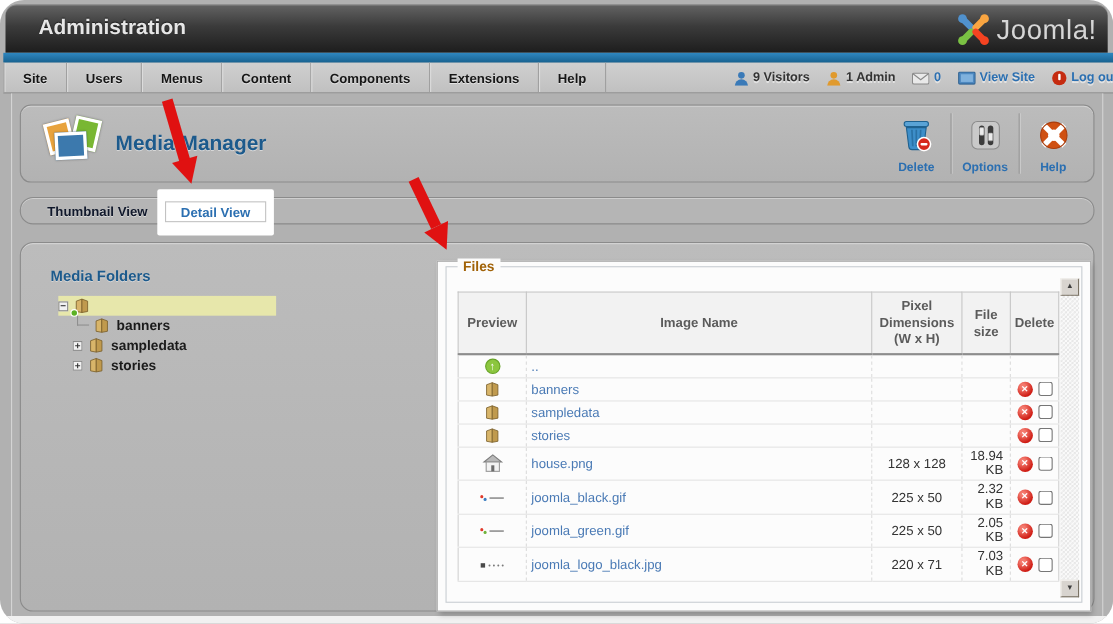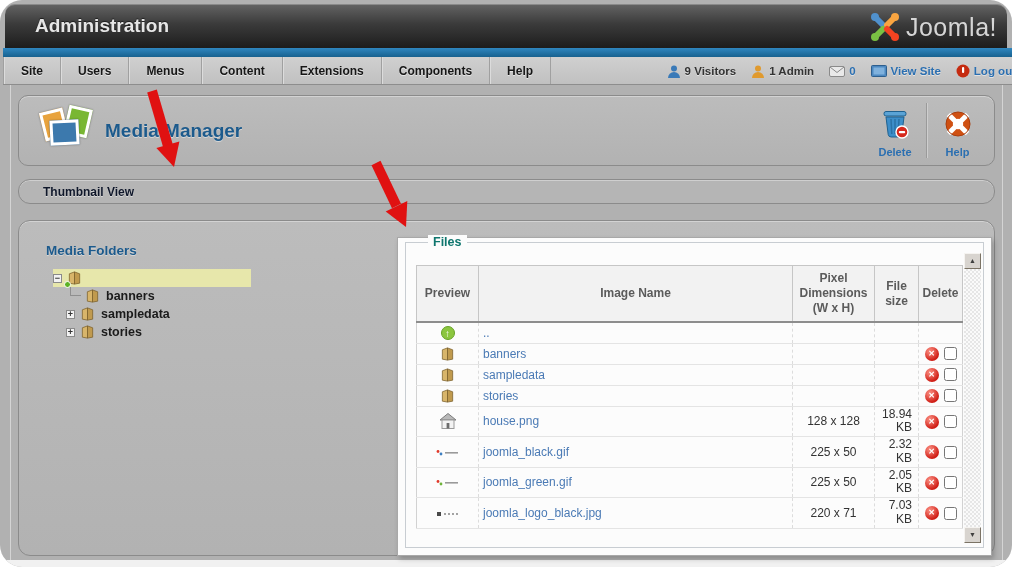--- a/index.html
+++ b/index.html
@@ -81,22 +81,22 @@
   .t-ico { position:relative; margin-right:6px; line-height:0; flex:none; }
   .t-badge { position:absolute; left:-3px; bottom:-2px; width:7px; height:7px; border-radius:50%;
     background:#5cb224; border:1px solid #fff; }
   .indent1 { margin-left:13px; }
 
   
   .files-panel { position:absolute; left:397px; top:237px; width:595px; height:319px; background:#fcfcfc;
     border:1px solid #a8a8a8; box-shadow:2px 3px 5px rgba(0,0,0,.22); z-index:4; }
   .files-fieldset { position:absolute; left:7px; right:7px; top:4px; bottom:7px;
     border:1px solid #c8cdd2; }
-  .files-legend { position:absolute; left:22px; top:-8px; background:#fcfcfc; padding:0 5px;
-    font-size:12.5px; font-weight:bold; color:#0f766e; }
+  .files-legend { position:absolute; left:10px; top:-8px; background:#fcfcfc; padding:0 5px;
+    font-size:12.5px; font-weight:bold; color:#a16207; }
 
   .files-table { position:absolute; left:10px; top:22px; border-collapse:collapse; table-layout:fixed;
     width:546px; border:1px solid #d2d2d2; }
   .files-table th { background:#f2f2f2; border:1px solid #c6c6c6; border-bottom:2px solid #8d8d8d;
     font-size:12px; color:#5b5b5b; padding:5px 2px; font-weight:bold; line-height:1.25; }
   .files-table td { border-bottom:1px solid #e4e4e4; font-size:12px; height:21px; padding:1px 4px;
     vertical-align:middle; color:#333; }
   .files-table td + td { border-left:1px dashed #dcdcdc; }
   .c-preview { text-align:center; }
   .c-dims { text-align:center; }
@@ -156,22 +156,22 @@
   </div>
 
   <div class="bluebar"></div>
 
   <div class="menubar">
     <div class="menu-items">
       <span class="menu-item">Site</span>
       <span class="menu-item">Users</span>
       <span class="menu-item">Menus</span>
       <span class="menu-item">Content</span>
+      <span class="menu-item">Components</span>
       <span class="menu-item">Extensions</span>
-      <span class="menu-item">Components</span>
       <span class="menu-item">Help</span>
     </div>
     <div class="status-items">
       <span class="status-item">
         <span class="s-icon">
           <svg width="14" height="13" viewBox="0 0 14 13">
               <circle cx="7" cy="3.5" r="3" fill="#3a7ab8"></circle>
               <path d="M1 13 a6 6 0 0 1 12 0 Z" fill="#3a7ab8"></path>
             </svg>
         </span>
@@ -236,36 +236,51 @@
             <line x1="19" y1="12" x2="18.2" y2="27" stroke="#2a72a6" stroke-width="1.5"></line>
             <circle cx="22" cy="25" r="6" fill="#d6281c" stroke="#fff" stroke-width="1.4"></circle>
             <rect x="18.8" y="24" width="6.4" height="2.2" rx="1" fill="#fff"></rect>
           </svg>
         </span>
         <span class="tool-label">Delete</span>
       </div>
       <div class="tool">
         <span>
           <svg width="30" height="30" viewBox="0 0 30 30">
+            <rect x="2.5" y="2.5" width="25" height="25" rx="5" fill="#c9c9c9" stroke="#8b8b8b"></rect>
+            <rect x="9" y="6" width="5" height="18" rx="2.5" fill="#3c3c3c"></rect>
+            <rect x="17" y="6" width="5" height="18" rx="2.5" fill="#3c3c3c"></rect>
+            <rect x="9.5" y="8" width="4" height="7" rx="1" fill="#ececec" stroke="#9a9a9a" stroke-width="0.6"></rect>
+            <rect x="17.5" y="13" width="4" height="7" rx="1" fill="#ececec" stroke="#9a9a9a" stroke-width="0.6"></rect>
+          </svg>
+        </span>
+        <span class="tool-label">Options</span>
+      </div>
+      <div class="tool">
+        <span>
+          <svg width="30" height="30" viewBox="0 0 30 30">
             <circle cx="15" cy="15" r="12" fill="#cf5012"></circle>
             <g stroke="#fff" stroke-width="5">
               <line x1="5.5" y1="5.5" x2="24.5" y2="24.5"></line>
               <line x1="24.5" y1="5.5" x2="5.5" y2="24.5"></line>
             </g>
             <circle cx="15" cy="15" r="5.2" fill="#fff"></circle>
             <circle cx="15" cy="15" r="12" fill="none" stroke="#a93d0d"></circle>
           </svg>
         </span>
         <span class="tool-label">Help</span>
       </div>
     </div>
   </div>
 
   <div class="rounded-panel tab-bar">
     <span class="tab-thumb">Thumbnail View</span>
+  </div>
+  <div class="highlight-box">
+    <span class="detail-btn">Detail View</span>
   </div>
 
   <div class="rounded-panel main-panel">
     <div class="folders-title">Media Folders</div>
     <div class="tree">
       <div class="trow root">
         <span class="toggle">−</span>
         <span class="t-ico">
           <svg width="15" height="16" viewBox="0 0 16 16">
               <path d="M2.5 3.5 L8 1.5 L8 14.5 L2.5 13.5 Z" fill="#d8b56a" stroke="#7a5f2a" stroke-width="0.8"></path>

